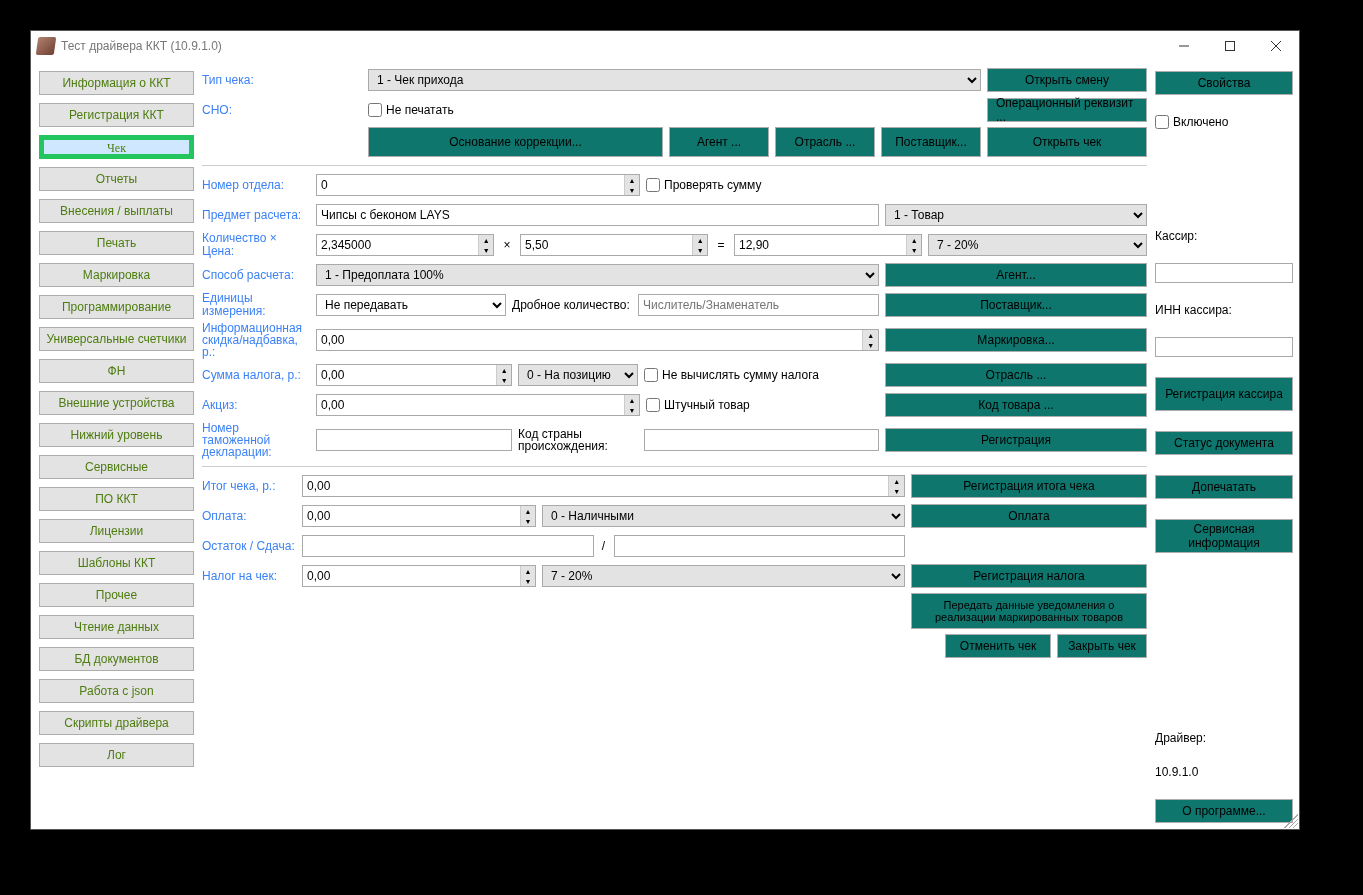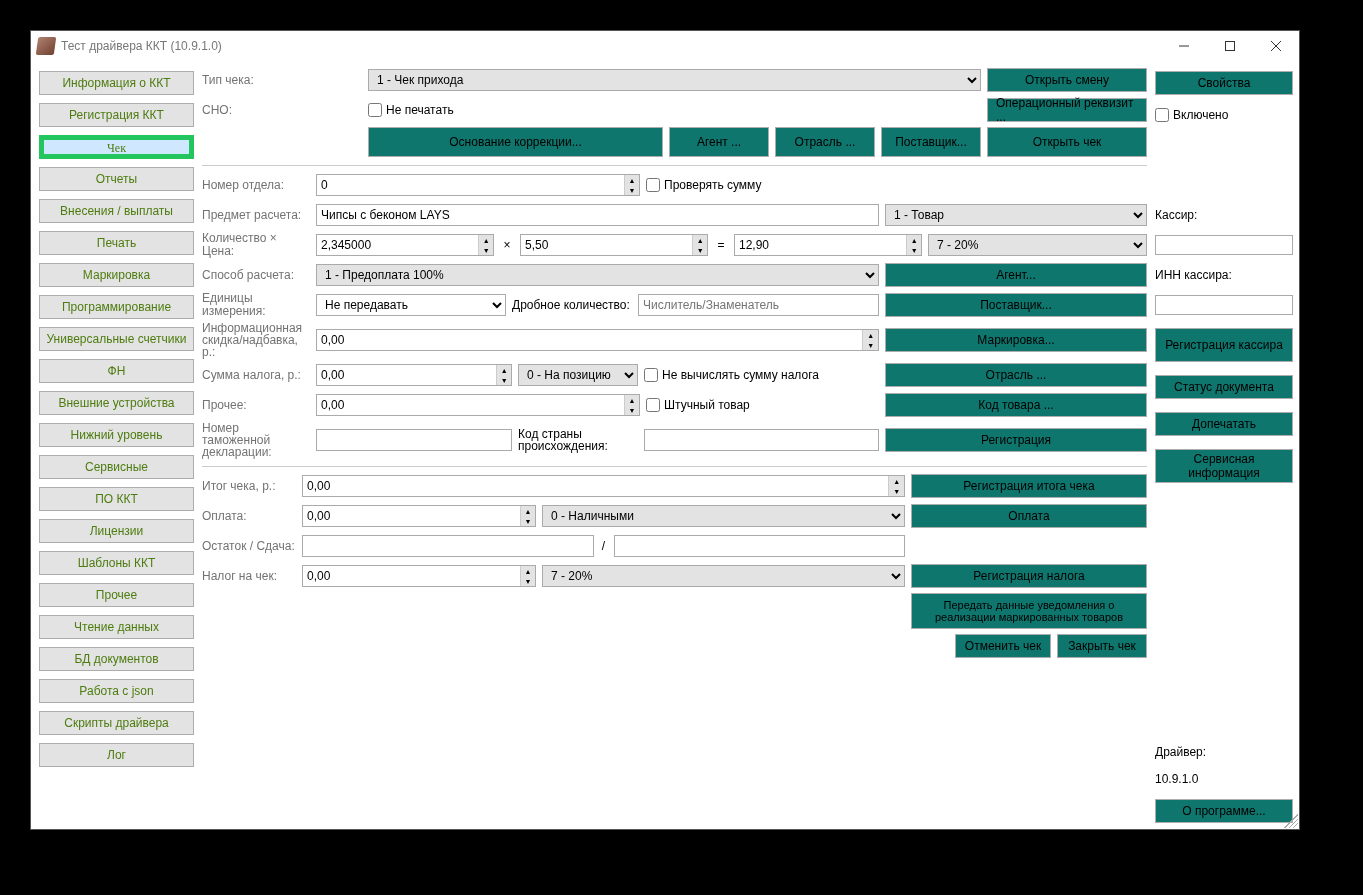--- a/index.html
+++ b/index.html
@@ -41,21 +41,21 @@
     background:#cfe8ff; border:5px solid #22c55e;font-family:Liberation Serif, serif;
   }
   
   .center {
     flex:1; margin:0 6px; display:flex; flex-direction:column;
   }
   .row {
     display:flex; align-items:center; min-height:26px; margin-bottom:4px; gap:6px;
   }
   .row-tall { min-height:30px;align-items:flex-end; }
-  .lbl { width:160px; color:#737373; font-size:12px; line-height:13px;}
+  .lbl { width:160px; color:#3b82f6; font-size:12px; line-height:13px;}
   .lbl-sm { width:108px; }
   .lbl2 { font-size:12px; }
   select, input[type=text] {
     height:22px; border:1px solid #aaa; background:#fff; padding:0 4px;
   }
   select { background:#e3e3e3; }
   .btn {
     background:#0f766e; border:1px solid #adadad; height:24px;
     display:flex; align-items:center; justify-content:center; cursor:default;
     padding:0 8px;
@@ -71,21 +71,21 @@
   .spin .arrows {
     width:16px; height:20px; border-left:1px solid #ccc;
     display:flex; flex-direction:column; background:#e3e3e3;
   }
   .spin .arrows div {
     flex:1; display:flex; align-items:center; justify-content:center; font-size:7px; line-height:1;
   }
   .x-sign { width:14px; text-align:center; }
   
   .right {
-    width:140px; display:flex; flex-direction:column; gap:13px; padding:4px 0 0 2px;
+    width:140px; display:flex; flex-direction:column; gap:20px; padding:4px 0 0 2px;
   }
   .right .btn { width:100%; height:24px; }
   .right .btn.tall { height:34px; white-space:normal; text-align:center; }
   .right input[type=text] { width:100%; height:20px; }
   .grow { flex:1; }
   .driver-label { font-size:12px; color:#000; }
   .resize-grip {
     position:absolute; bottom:1px; right:1px; width:14px; height:14px;
     background:
       linear-gradient(135deg, transparent 0 50%, #aaa 50% 55%, transparent 55% 65%, #aaa 65% 70%, transparent 70% 80%, #aaa 80% 85%, transparent 85% 100%);
@@ -251,21 +251,21 @@
         </div>
         <select style="width:120px"><option>0 - На позицию</option></select>
         <div class="chk">
           <input type="checkbox" style="">
           <span>Не вычислять сумму налога</span>
         </div>
         <div class="grow"></div>
         <div class="btn" style="width:262px">Отрасль ...</div>
       </div>
       <div class="row">
-        <div class="lbl lbl-sm">Прочее:</div>
+        <div class="lbl lbl-sm">Акциз:</div>
         <div class="spin" style="width:324px">
           <input type="text" value="0,00" style="">
             <div class="arrows">
               <div>▲</div>
               <div>▼</div>
             </div>
         </div>
         <div class="chk">
           <input type="checkbox" style="">
           <span>Штучный товар</span>
@@ -324,21 +324,21 @@
         </div>
         <select style="flex:1"><option>7 - 20%</option></select>
         <div class="btn" style="width:236px">Регистрация налога</div>
       </div>
       <div class="row">
         <div class="grow"></div>
         <div class="btn" style="width:236px;height:36px;white-space:normal;text-align:center;font-size:11px">Передать данные уведомления о реализации маркированных товаров</div>
       </div>
       <div class="row">
         <div class="grow"></div>
-        <div class="btn" style="width:96px">Отменить чек</div>
+        <div class="btn" style="width:106px">Отменить чек</div>
         <div class="btn" style="width:90px">Закрыть чек</div>
       </div>
 
     </div>
 
     <div class="right">
       <div class="btn">Свойства</div>
       <div class="chk">
         <input type="checkbox" style="">
         <span>Включено</span>

